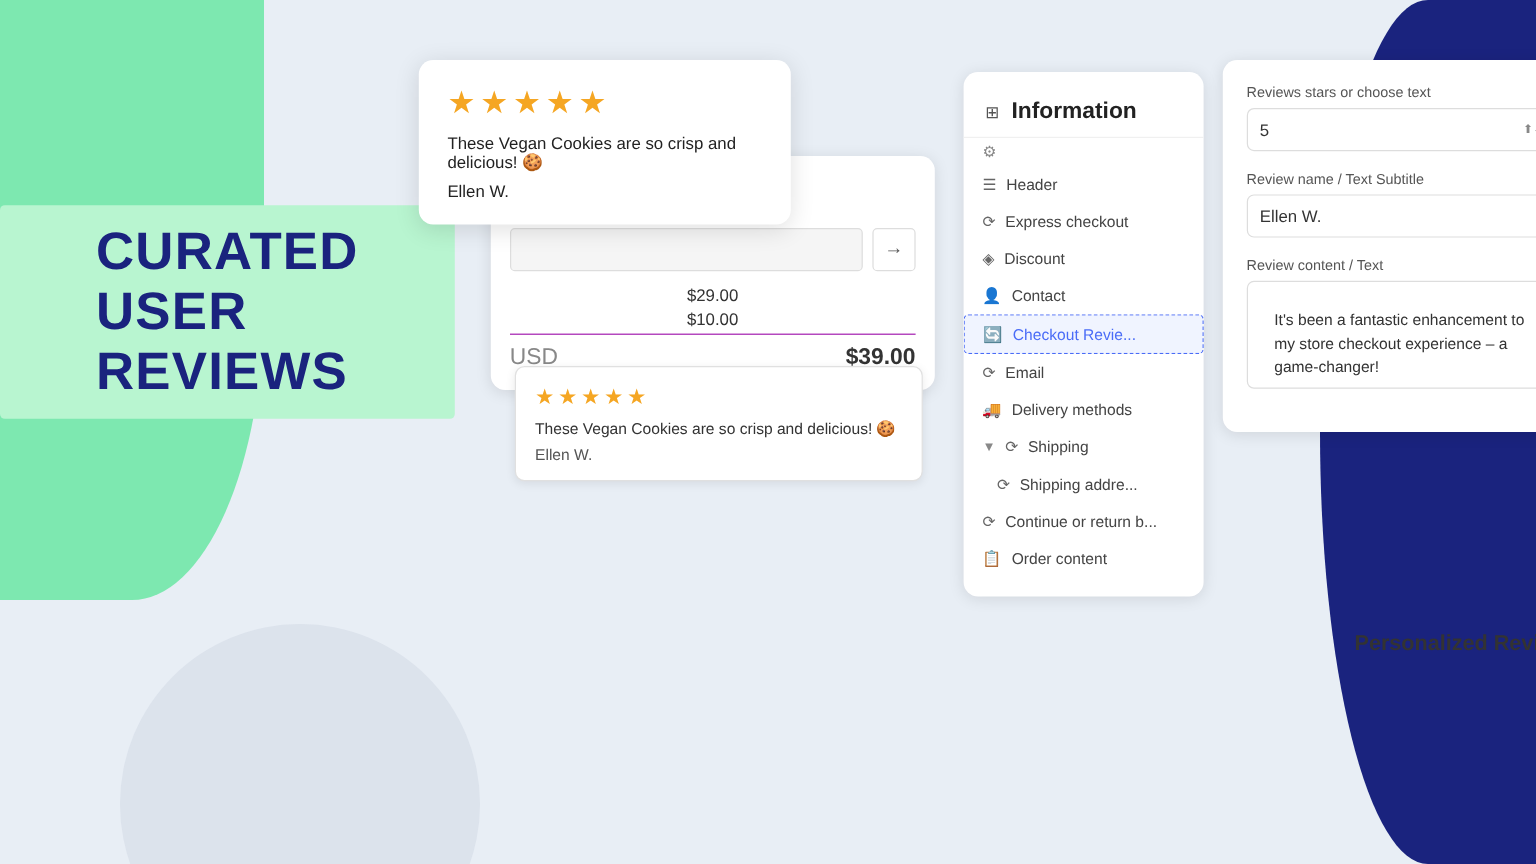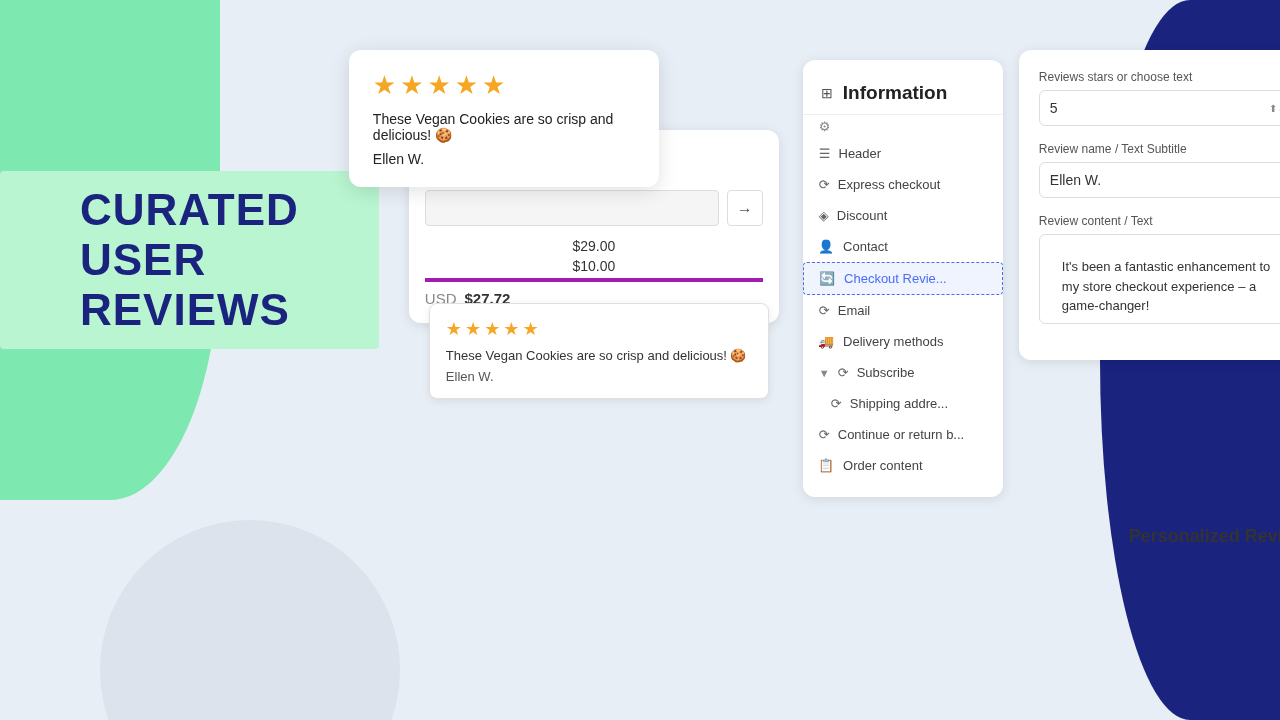--- a/index.html
+++ b/index.html
@@ -206,25 +206,25 @@
     .price-row {
       display: flex;
       justify-content: center;
       font-size: 14px;
       color: #333;
       margin-bottom: 4px;
     }
 
     .total-row {
       display: flex;
-      justify-content: flex-start;
-      font-size: 15px;
+      justify-content: space-between;
+      font-size: 19px;
       color: #333;
       font-weight: 600;
-      border-top: 4px solid #a21caf;
+      border-top: 1px solid #a21caf;
       padding-top: 8px;
     }
 
     
     .checkout-inner-review {
       background: white;
       border: 1px solid #e0e0e0;
       border-radius: 8px;
       padding: 14px 16px;
       width: 340px;
@@ -432,21 +432,21 @@
           <div class="arrow-btn">→</div>
         </div>
         <div class="price-row">
           <span>$29.00</span>
         </div>
         <div class="price-row">
           <span>$10.00</span>
         </div>
         <div class="total-row">
           <span style="margin-right:8px;font-weight:400;color:#888;">USD</span>
-          <span>$27.72</span>
+          <span>$39.00</span>
         </div>
       </div>
 
       <div class="checkout-inner-review">
         <div class="inner-stars">
           <span class="inner-star">★</span>
           <span class="inner-star">★</span>
           <span class="inner-star">★</span>
           <span class="inner-star">★</span>
           <span class="inner-star">★</span>
@@ -500,21 +500,21 @@
         </div>
 
         <div class="nav-item">
           <span class="nav-item-icon">🚚</span>
           <span>Delivery methods</span>
         </div>
 
         <div class="nav-item">
           <span style="font-size:11px;color:#888;">▼</span>
           <span class="nav-item-icon">⟳</span>
-          <span>Subscribe</span>
+          <span>Shipping</span>
         </div>
 
         <div class="nav-item" style="padding-left:28px;">
           <span class="nav-item-icon">⟳</span>
           <span>Shipping addre...</span>
         </div>
 
         <div class="nav-item">
           <span class="nav-item-icon">⟳</span>
           <span>Continue or return b...</span>

